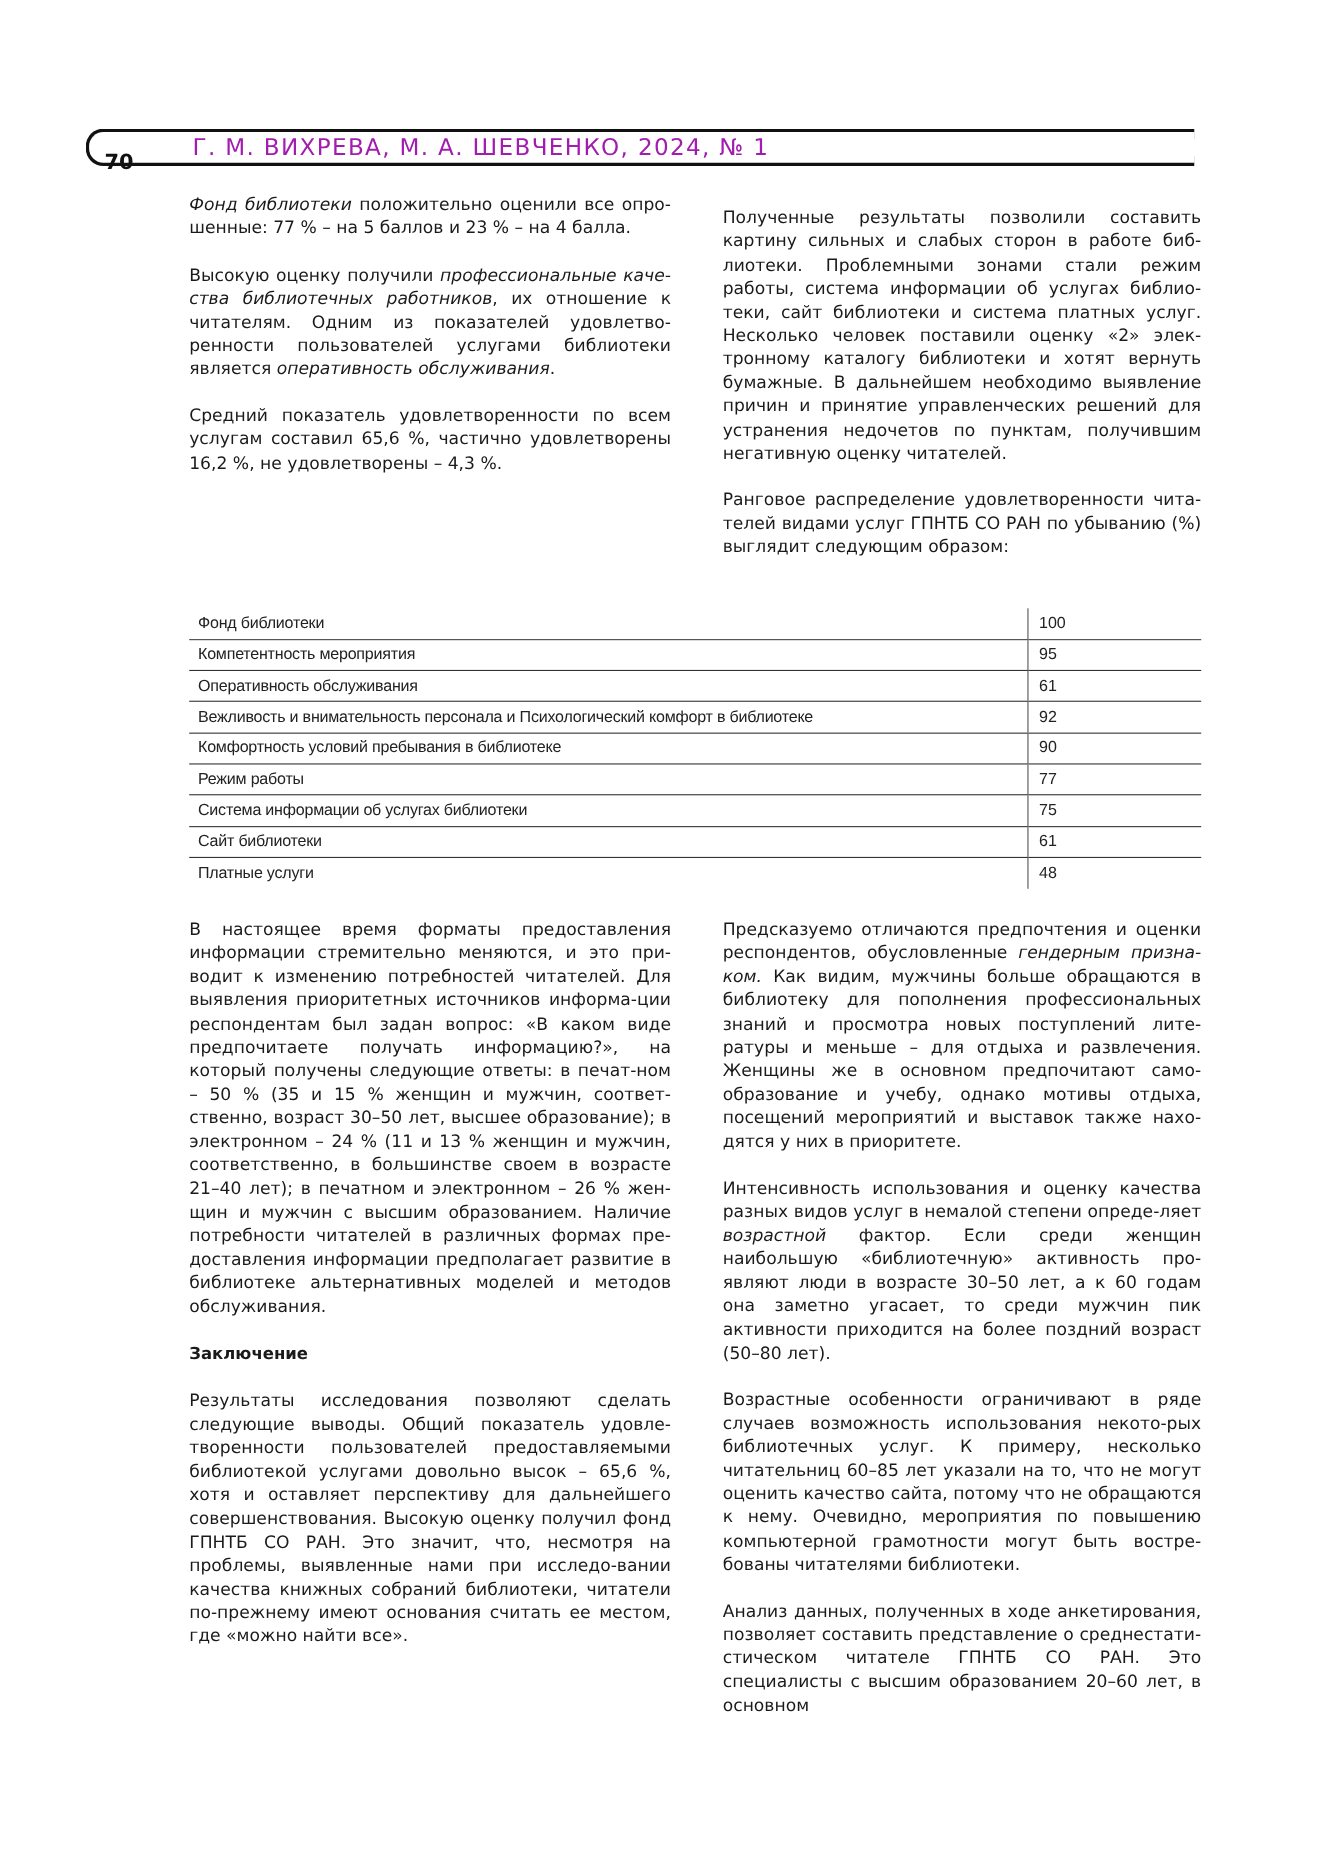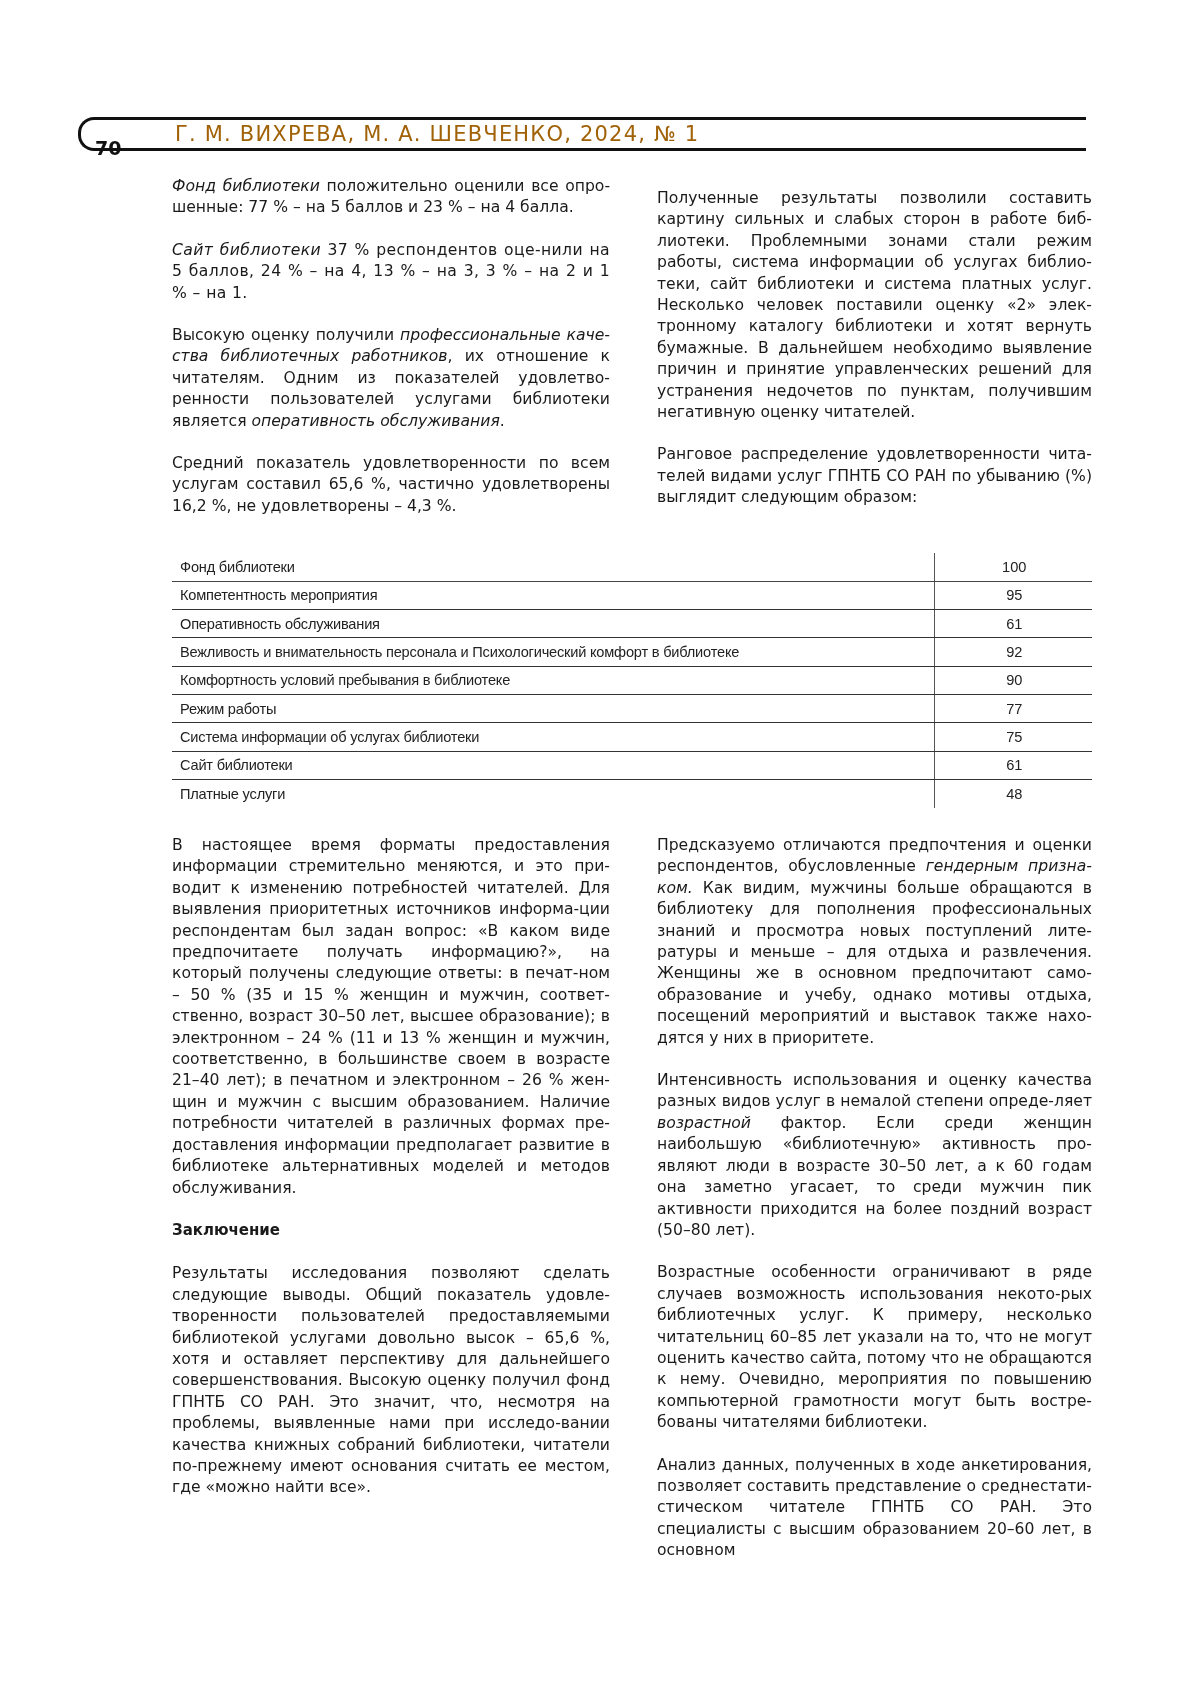--- a/index.html
+++ b/index.html
@@ -20,21 +20,21 @@
       border-radius: 16px 0 0 16px;
       display: flex; align-items: center;
     }
     .header .page-num {
       font-family: "DejaVu Sans", sans-serif;
       font-weight: bold; font-size: 19px;
       margin-left: 14px; width: 80px; color: #111; margin-top: 28px;
     }
     .header .running-title {
       font-family: "DejaVu Sans", sans-serif;
-      font-size: 21px; letter-spacing: 1.2px; color: #a16207;
+      font-size: 21px; letter-spacing: 1.2px; color: #a21caf;
       margin-left: 0px;
     }
     .col {
       position: absolute;
       width: 438px;
       font-size: 15.6px;
       line-height: 21.4px;
       text-align: justify;
       hyphens: manual;
     }
@@ -60,36 +60,34 @@
     table.rank td {
       height: 28.3px;
       padding: 0 8px;
       border-bottom: 1.5px solid #333;
       vertical-align: middle;
     }
     table.rank tr:last-child td { border-bottom: none; }
     table.rank tr:first-child td { border-bottom: 1.5px solid #444; }
     table.rank td.label { width: 762px; letter-spacing: -0.2px; }
     table.rank td.value {
-      text-align: center;
       border-left: 1.8px solid #555;
       padding-left: 10px;
     }
   </style>
 </head>
 <body>
 
 <div class="header">
   <span class="page-num">70</span>
   <span class="running-title">Г. М. ВИХРЕВА, М. А. ШЕВЧЕНКО, 2024, № 1</span>
 </div>
 
 <div class="col col-left-top">
   <p><em>Фонд библиотеки</em><span> положительно оценили все опро-шенные: 77 % – на 5 баллов и 23 % – на 4 балла.</span></p>
-  <p style="letter-spacing:0.4px;"><em>Сайт библиотеки</em><span> 37 % респондентов оце-нили на 5 баллов, 24 % – на 4, 13 % – на 3, 3 % – на 2 и 1 % – на 1.</span></p>
   <p><span>Высокую оценку получили </span><em>профессиональные каче-ства библиотечных работников</em><span>, их отношение к читателям. Одним из показателей удовлетво-ренности пользователей услугами библиотеки является </span><em>оперативность обслуживания</em><span>.</span></p>
   <p>Средний показатель удовлетворенности по всем услугам составил 65,6 %, частично удовлетворены 16,2 %, не удовлетворены – 4,3 %.</p>
 </div>
 
 <div class="col col-right-top">
   <p>Полученные результаты позволили составить картину сильных и слабых сторон в работе биб-лиотеки. Проблемными зонами стали режим работы, система информации об услугах библио-теки, сайт библиотеки и система платных услуг. Несколько человек поставили оценку «2» элек-тронному каталогу библиотеки и хотят вернуть бумажные. В дальнейшем необходимо выявление причин и принятие управленческих решений для устранения недочетов по пунктам, получившим негативную оценку читателей.</p>
   <p>Ранговое распределение удовлетворенности чита-телей видами услуг ГПНТБ СО РАН по убыванию (%) выглядит следующим образом:</p>
 </div>
 
 <table class="rank">

